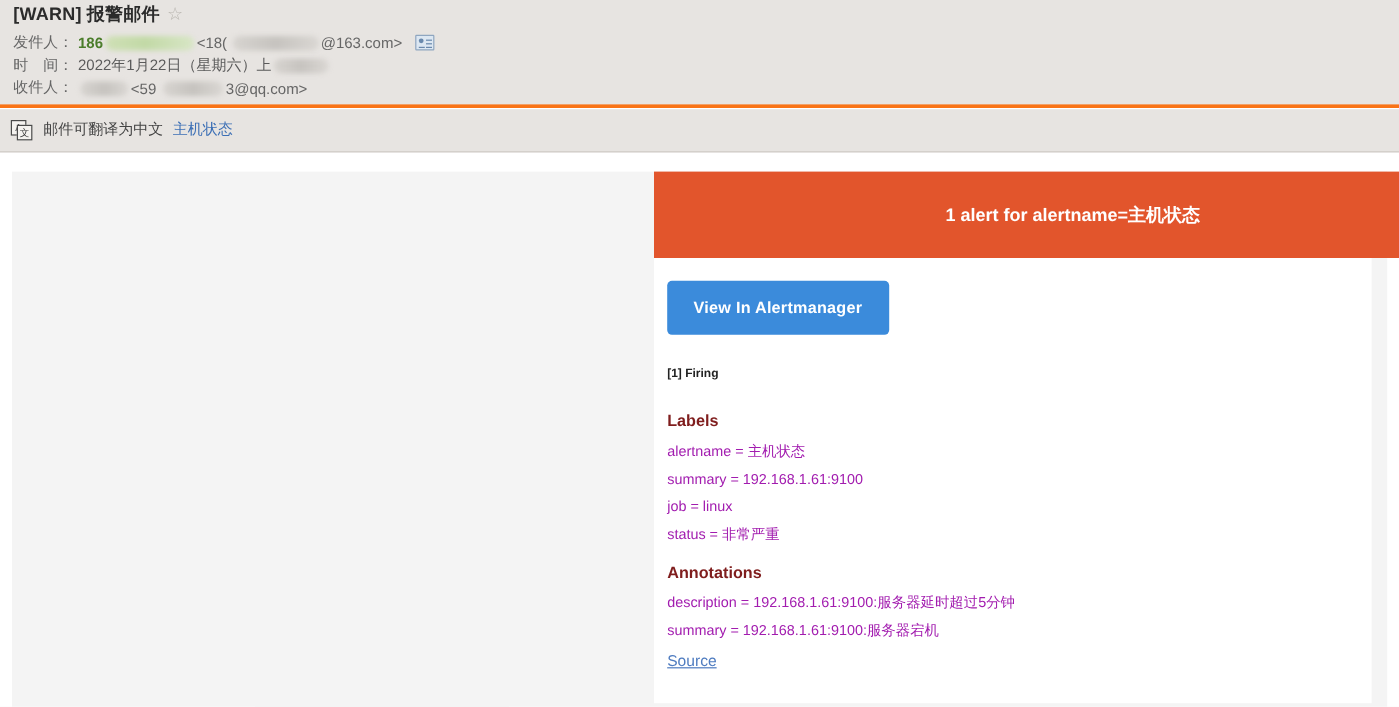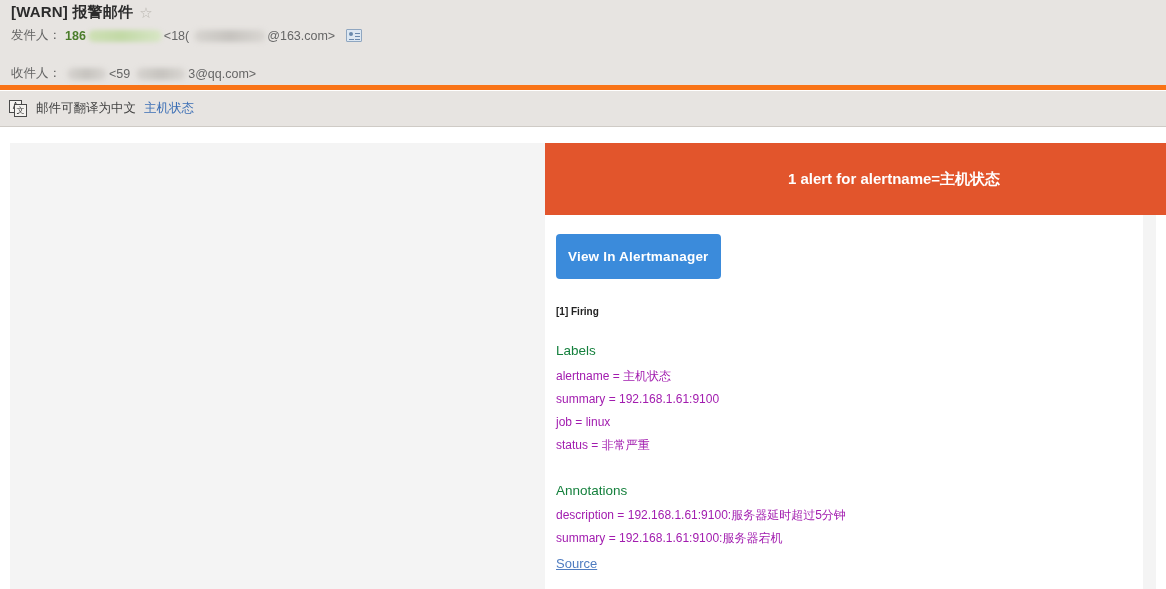--- a/index.html
+++ b/index.html
@@ -16,21 +16,21 @@
     overflow: hidden;
   }
 
   
   .mail-header {
     position: absolute;
     left: 0; top: 0;
     width: 1166px;
     height: 90px;
     background: #e7e4e1;
-    border-bottom: 5px solid #f97316;
+    border-bottom: 3px solid #f97316;
     box-sizing: border-box;
   }
   .subject-row {
     position: absolute;
     left: 11px;
     top: 3px;
     display: flex;
     align-items: center;
     gap: 6px;
   }
@@ -205,44 +205,44 @@
     min-height: 360px;
     box-sizing: border-box;
   }
 
   .view-button {
     display: inline-block;
     background: #3b8bdb;
     color: #ffffff;
     font-size: 13.5px;
     font-weight: bold;
-    padding: 15px 12px;
+    padding: 15px 22px;
     border-radius: 4px;
     border: none;
     cursor: pointer;
     font-family: "Liberation Sans", sans-serif;
     letter-spacing: 0.2px;
   }
 
   .firing-title {
     font-size: 10px;
     font-weight: bold;
     color: #222;
     margin-top: 27px;
   }
 
   .section-heading {
     font-size: 13.5px;
-    font-weight: normal;
-    color: #15803d;
+    font-weight: bold;
+    color: #7f1d1d;
     margin-top: 26px;
     margin-bottom: 7px;
   }
   .section-heading.annotations {
-    margin-top: 26px;
+    margin-top: 13px;
     margin-bottom: 6px;
   }
 
   .kv-line {
     font-size: 12px;
     color: #a21caf;
     line-height: 23px;
     white-space: nowrap;
   }
 
@@ -268,20 +268,25 @@
   <div class="meta-line l1">
     <span class="meta-label">发件人：</span>
     <span class="sender-name">186</span>
     <span class="blur-green"></span>
     <span class="meta-label">&lt;18(</span>
     <span class="blur-gray bg-w1"></span>
     <span class="meta-label">@163.com&gt;</span>
     <span class="contact-card-icon"></span>
   </div>
 
+  <div class="meta-line l2">
+    <span class="meta-label">时　间：</span>
+    <span>2022年1月22日（星期六）上</span>
+    <span class="blur-gray bg-w5"></span>
+  </div>
 
   <div class="meta-line l3">
     <span class="meta-label">收件人：</span>
     <span class="blur-gray bg-w3"></span>
     <span class="meta-label">&lt;59</span>
     <span class="blur-gray bg-w2"></span>
     <span class="meta-label">3@qq.com&gt;</span>
   </div>
 </div>
 

